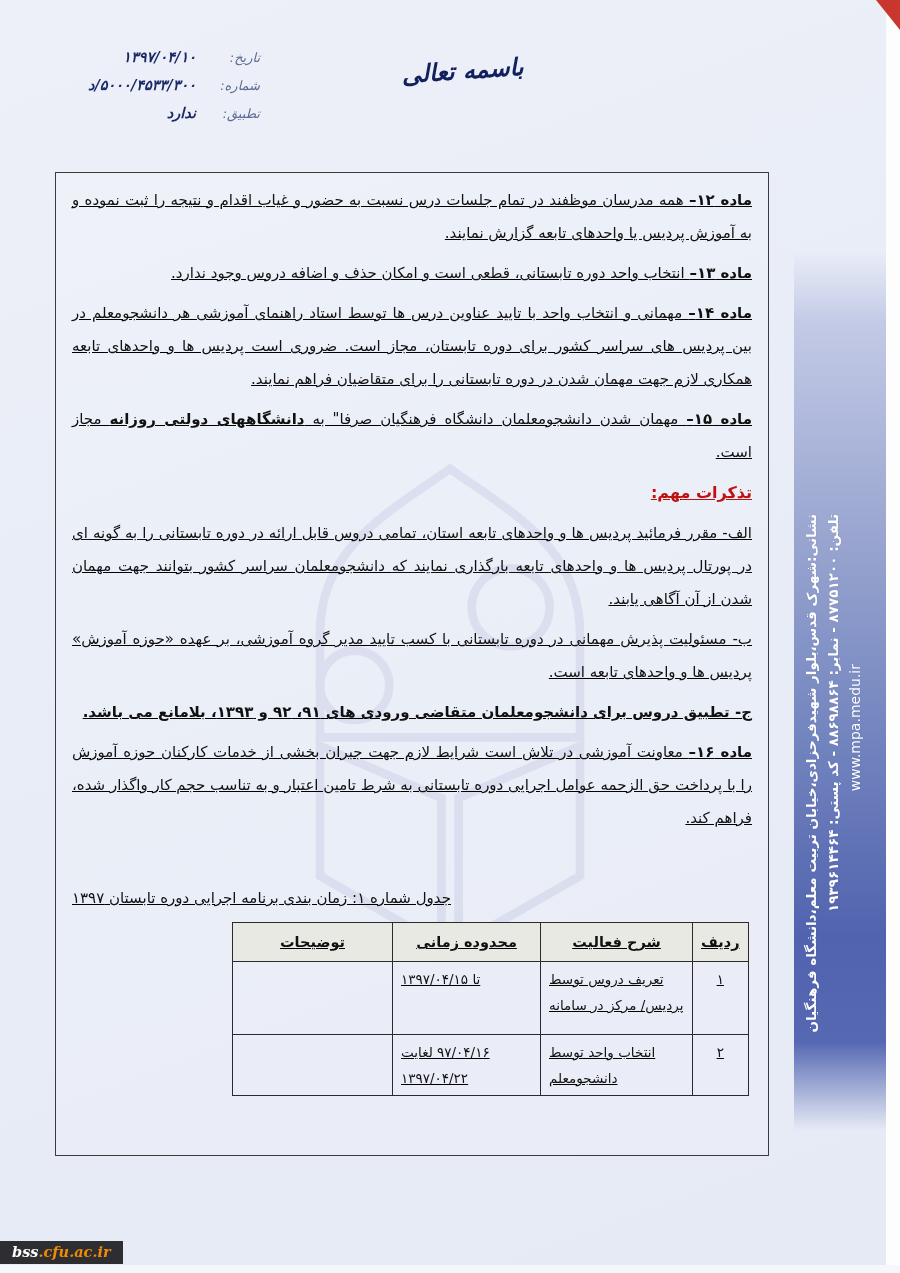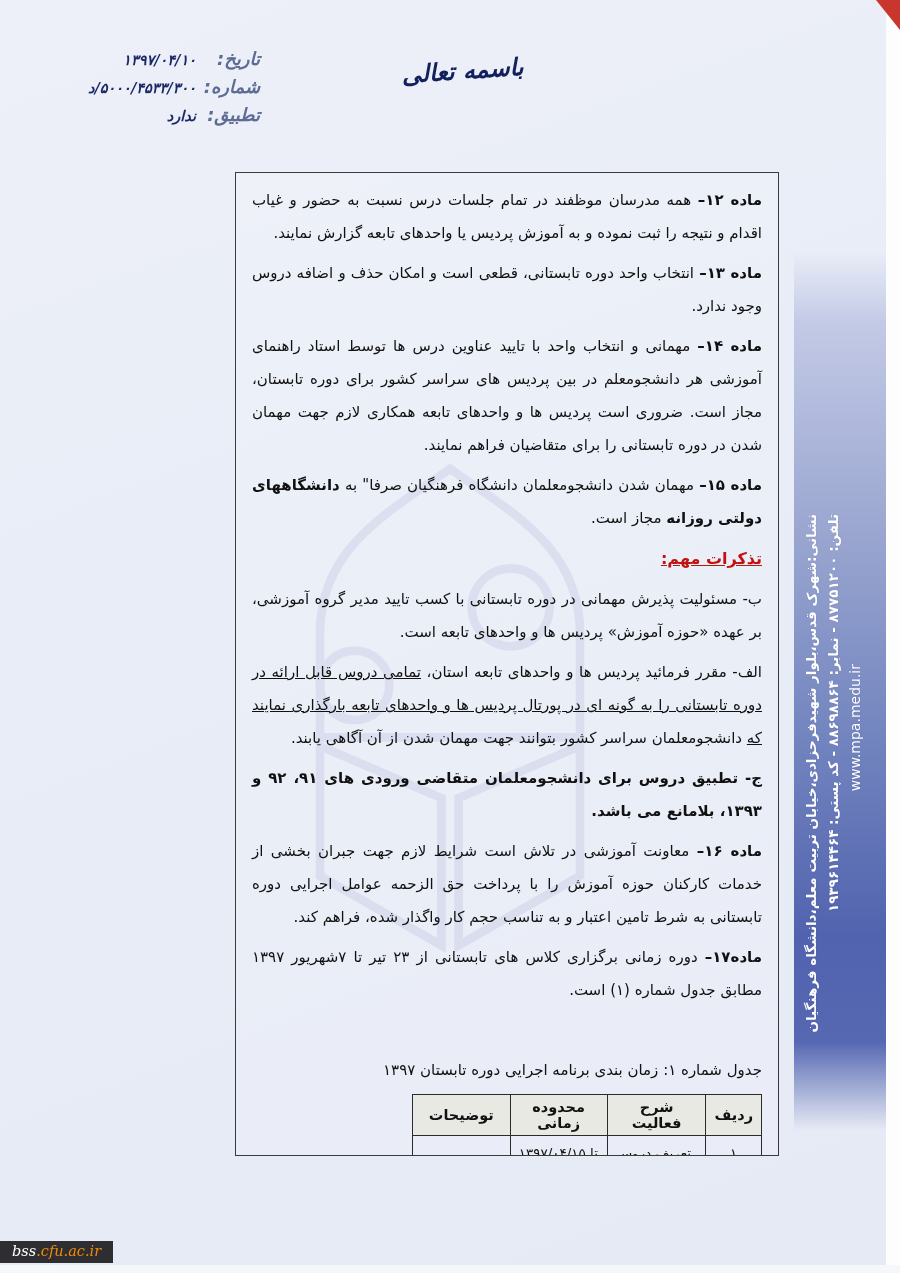--- a/index.html
+++ b/index.html
@@ -11,21 +11,21 @@
   }
   
   .edge-right{position:absolute;right:0;top:0;width:14px;height:100%;background:#fdfdfe;}
   .edge-bottom{position:absolute;left:0;bottom:0;width:100%;height:8px;background:#f6f7fb;}
   
   .corner-mark{position:absolute;top:0;right:0;width:0;height:0;
     border-left:24px solid transparent;border-top:30px solid #c9362e;}
   
   .hdr-fields{position:absolute;top:48px;right:640px;width:240px;font-size:13px;}
   .hdr-row{display:flex;align-items:baseline;justify-content:flex-start;height:28px;}
-  .hdr-label{color:#5d6c94;font-style:italic;font-size:18px;width:58px;flex:none;font-weight:bold;}
+  .hdr-label{color:#5d6c94;font-style:italic;font-size:13px;width:58px;flex:none;}
   .hdr-value{color:#1b2a66;font-weight:bold;font-style:italic;font-size:14.5px;
     font-family:"DejaVu Serif","Liberation Serif",serif;margin-right:6px;white-space:nowrap;}
   .basmala{position:absolute;top:56px;left:400px;width:125px;text-align:center;
     font-family:"DejaVu Serif","Liberation Serif",serif;font-style:italic;font-weight:bold;
     font-size:24px;color:#13205e;transform:rotate(-4deg);}
   
   .logo-block{position:absolute;top:52px;right:16px;width:116px;text-align:center;}
   .logo-name{font-family:"DejaVu Serif","Liberation Serif",serif;font-weight:bold;
     font-style:italic;font-size:16px;color:#27367f;margin-top:4px;white-space:nowrap;}
   .logo-org{font-family:"DejaVu Serif","Liberation Serif",serif;font-style:italic;
@@ -35,41 +35,41 @@
     background:linear-gradient(180deg,rgba(160,172,215,0) 0%,#c3cae6 8%,#9aa6d0 32%,
       #7385bf 55%,#5163ae 78%,#5668b2 90%,rgba(160,172,215,0) 100%);}
   .side-text{position:absolute;left:800px;top:1092px;width:578px;height:66px;
     transform:rotate(-90deg);transform-origin:0 0;color:#ffffff;direction:rtl;}
   .side-line{font-size:13.5px;font-weight:bold;line-height:22px;white-space:nowrap;
     text-shadow:0 0 1px rgba(40,60,120,.35);}
   .side-line.web{padding-right:150px;font-weight:normal;font-size:14px;}
   
   .watermark{position:absolute;top:460px;left:210px;opacity:.10;pointer-events:none;}
   
-  .frame{position:absolute;top:172px;right:121px;width:544px;height:984px;
+  .frame{position:absolute;top:172px;right:131px;width:714px;height:984px;
     border:1.5px solid #3b3b3b;box-sizing:border-box;padding:4px 16px 0 16px;
-    overflow:hidden;background:rgba(255,255,255,.12);}
+    overflow:hidden;background:rgba(255,255,255,.12);text-decoration:underline;}
   .para{margin:7px 0;font-size:15px;line-height:33px;color:#111;text-align:justify;}
-  .para.center{text-align:right;margin-top:47px;}
+  .para.center{text-align:left;margin-top:47px;}
   .para.red-heading span{color:#c11212;font-weight:bold;text-decoration:underline;font-size:16px;}
   .bold{font-weight:bold;}
   .underline{text-decoration:underline;}
   
   table.sched{border-collapse:collapse;margin:6px auto 0 160px;direction:rtl;
     font-size:13.5px;color:#111;}
   table.sched th,table.sched td{border:1.4px solid #2b2b2b;padding:4px 8px;}
   table.sched th{background:#e9e9e4;font-weight:bold;font-size:14.5px;height:30px;}
   table.sched td{vertical-align:top;text-align:left;line-height:26px;}
   table.sched td.num{text-align:center;}
   table.sched tr.r1 td{height:64px;}
   table.sched tr.r2 td{height:30px;}
   
   .bss-badge{position:absolute;left:0;top:1241px;background:#2e2e32;color:#fff;
     padding:2px 12px 4px 12px;font-family:"DejaVu Serif","Liberation Serif",serif;
-    font-style:italic;font-weight:normal;font-size:14.5px;direction:ltr;}
+    font-style:italic;font-weight:bold;font-size:14.5px;direction:ltr;}
   .bss-badge .orange{color:#ef8b07;}
 </style>
 </head>
 <body>
 
 <div id="page">
 
   <div class="edge-right"></div>
   <div class="edge-bottom"></div>
   <div class="corner-mark"></div>
@@ -109,25 +109,24 @@
     <div class="side-line web">www.mpa.medu.ir</div>
   </div>
 
   <div class="frame">
     <div id="article-list">
         <p class="para"><span class="bold">ماده ۱۲–</span><span> همه مدرسان موظفند در تمام جلسات درس نسبت به حضور و غیاب اقدام و نتیجه را ثبت نموده و به آموزش پردیس یا واحدهای تابعه گزارش نمایند.</span></p>
         <p class="para"><span class="bold">ماده ۱۳–</span><span> انتخاب واحد دوره تابستانی، قطعی است و امکان حذف و اضافه دروس وجود ندارد.</span></p>
         <p class="para"><span class="bold">ماده ۱۴–</span><span> مهمانی و انتخاب واحد با تایید عناوین درس ها توسط استاد راهنمای آموزشی هر دانشجومعلم در بین پردیس های سراسر کشور برای دوره تابستان، مجاز است. ضروری است پردیس ها و واحدهای تابعه همکاری لازم جهت مهمان شدن در دوره تابستانی را برای متقاضیان فراهم نمایند.</span></p>
         <p class="para"><span class="bold">ماده ۱۵–</span><span> مهمان شدن دانشجومعلمان دانشگاه فرهنگیان صرفا" به </span><span class="bold">دانشگاههای دولتی روزانه</span><span> مجاز است.</span></p>
         <p class="para red-heading"><span>تذکرات مهم:</span></p>
+        <p class="para"><span>الف- مقرر فرمائید پردیس ها و واحدهای تابعه استان، </span><span class="underline">تمامی دروس قابل ارائه در دوره تابستانی را به گونه ای در پورتال پردیس ها و واحدهای تابعه بارگذاری نمایند که</span><span> دانشجومعلمان سراسر کشور بتوانند جهت مهمان شدن از آن آگاهی یابند.</span></p>
         <p class="para"><span>ب- مسئولیت پذیرش مهمانی در دوره تابستانی با کسب تایید مدیر گروه آموزشی، بر عهده «حوزه آموزش» پردیس ها و واحدهای تابعه است.</span></p>
-        <p class="para"><span>الف- مقرر فرمائید پردیس ها و واحدهای تابعه استان، </span><span class="underline">تمامی دروس قابل ارائه در دوره تابستانی را به گونه ای در پورتال پردیس ها و واحدهای تابعه بارگذاری نمایند که</span><span> دانشجومعلمان سراسر کشور بتوانند جهت مهمان شدن از آن آگاهی یابند.</span></p>
         <p class="para"><span class="bold">ج- تطبیق دروس برای دانشجومعلمان متقاضی ورودی های ۹۱، ۹۲ و ۱۳۹۳، بلامانع می باشد.</span></p>
         <p class="para"><span class="bold">ماده ۱۶–</span><span> معاونت آموزشی در تلاش است شرایط لازم جهت جبران بخشی از خدمات کارکنان حوزه آموزش را با پرداخت حق الزحمه عوامل اجرایی دوره تابستانی به شرط تامین اعتبار و به تناسب حجم کار واگذار شده، فراهم کند.</span></p>
-        <p class="para"><span class="bold">ماده۱۷–</span><span> دوره زمانی برگزاری کلاس های تابستانی از ۲۳ تیر تا ۷شهریور ۱۳۹۷ مطابق جدول شماره (۱) است.</span></p>
       </div>
 
     <div class="para center">
       <span class="bold" style="font-weight:normal">جدول شماره ۱: زمان بندی برنامه اجرایی دوره تابستان ۱۳۹۷</span>
     </div>
 
     <table class="sched">
       <colgroup>
         <col style="width:42px">
           <col style="width:152px">

